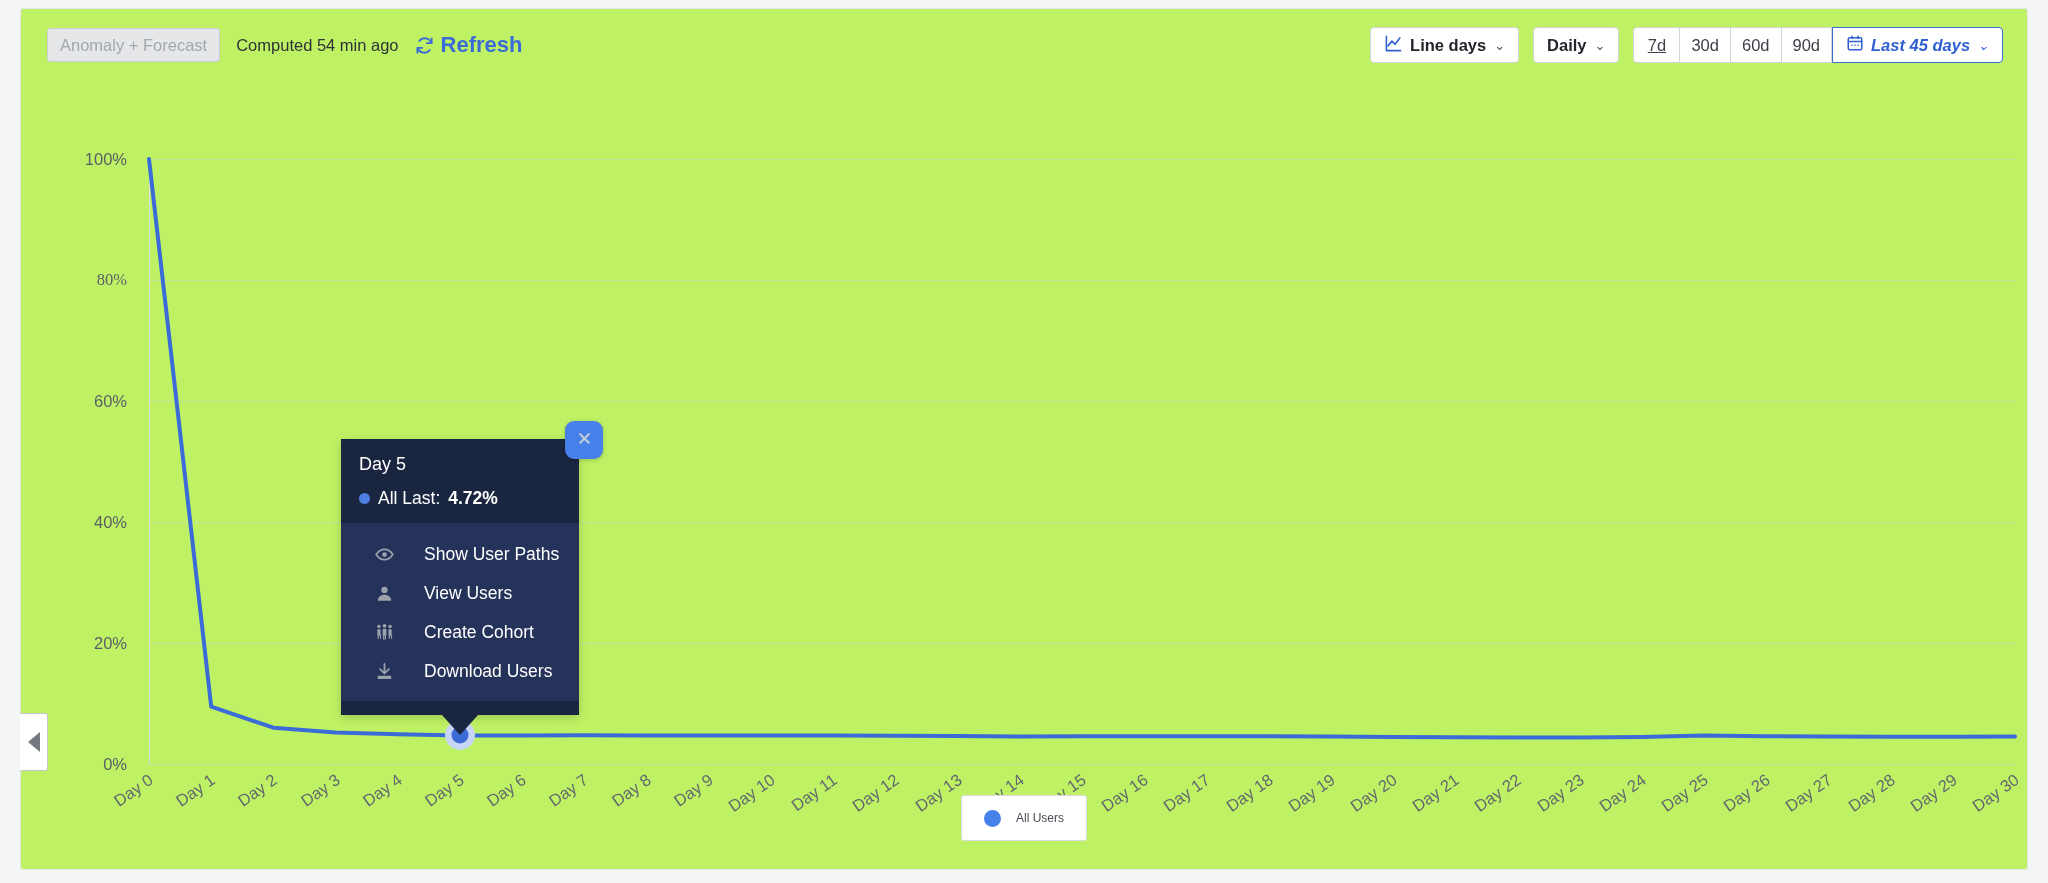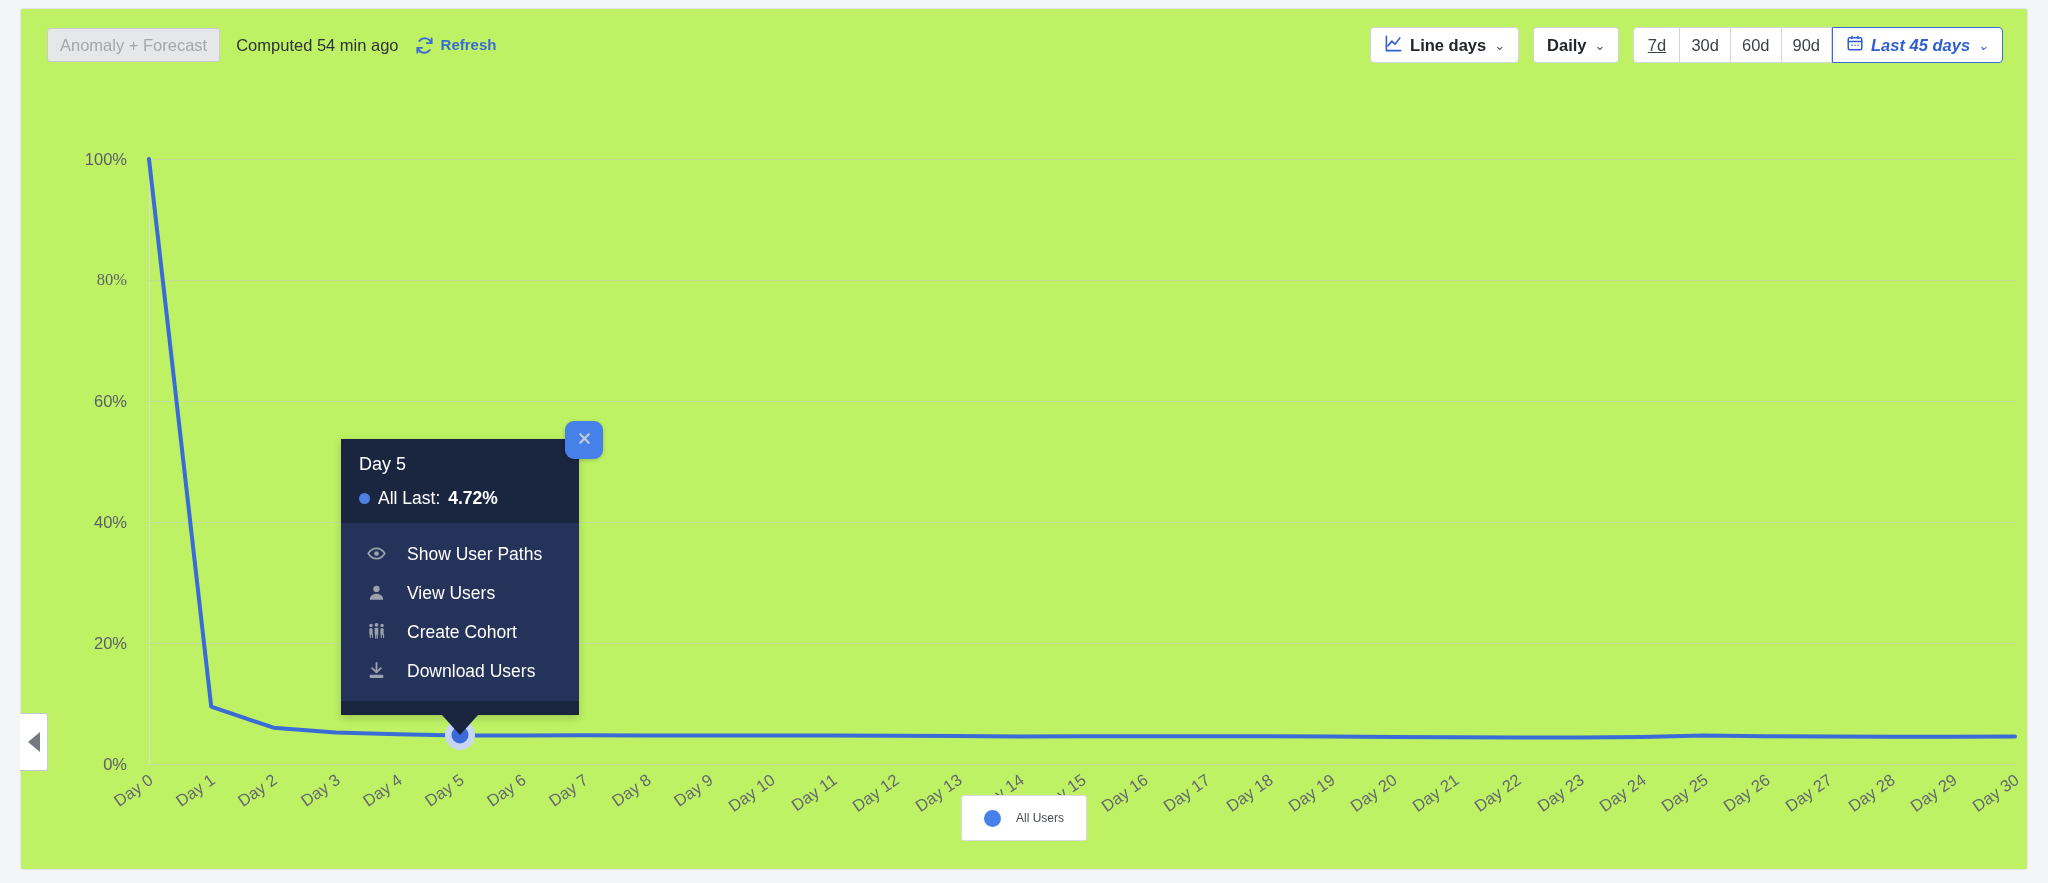--- a/index.html
+++ b/index.html
@@ -62,24 +62,24 @@
   }
 
   .computed-text {
     font-size: 16.5px;
     color: #2f3237;
     white-space: nowrap;
   }
 
   .refresh-link {
     display: flex;
-    align-items: flex-start;
+    align-items: center;
     gap: 7px;
     color: #3b6bd6;
-    font-size: 15px;
+    font-size: 22px;
     font-weight: bold;
     cursor: pointer;
     white-space: nowrap;
   }
   .refresh-link svg { display: block; }
 
   .ctl {
     height: 36px;
     padding: 0 13px;
     background: #fff;
@@ -241,22 +241,23 @@
   .tt-swatch {
     width: 11px; height: 11px;
     border-radius: 50%;
     background: #4f7fe0;
     flex: 0 0 auto;
   }
   .tt-metric b { font-weight: bold; }
   .tt-body { padding: 12px 0 10px 0; }
   .tt-item {
     display: flex;
-    gap: 21px;
-    padding: 9px 18px 9px 26px;
+    align-items: center;
+    gap: 30px;
+    padding: 9px 18px 9px 34px;
     color: #ffffff;
     font-size: 17.5px;
     cursor: pointer;
     white-space: nowrap;
   }
   .tt-item .ic {
     width: 19px; height: 19px;
     flex: 0 0 auto;
     display: flex;
     align-items: center;

